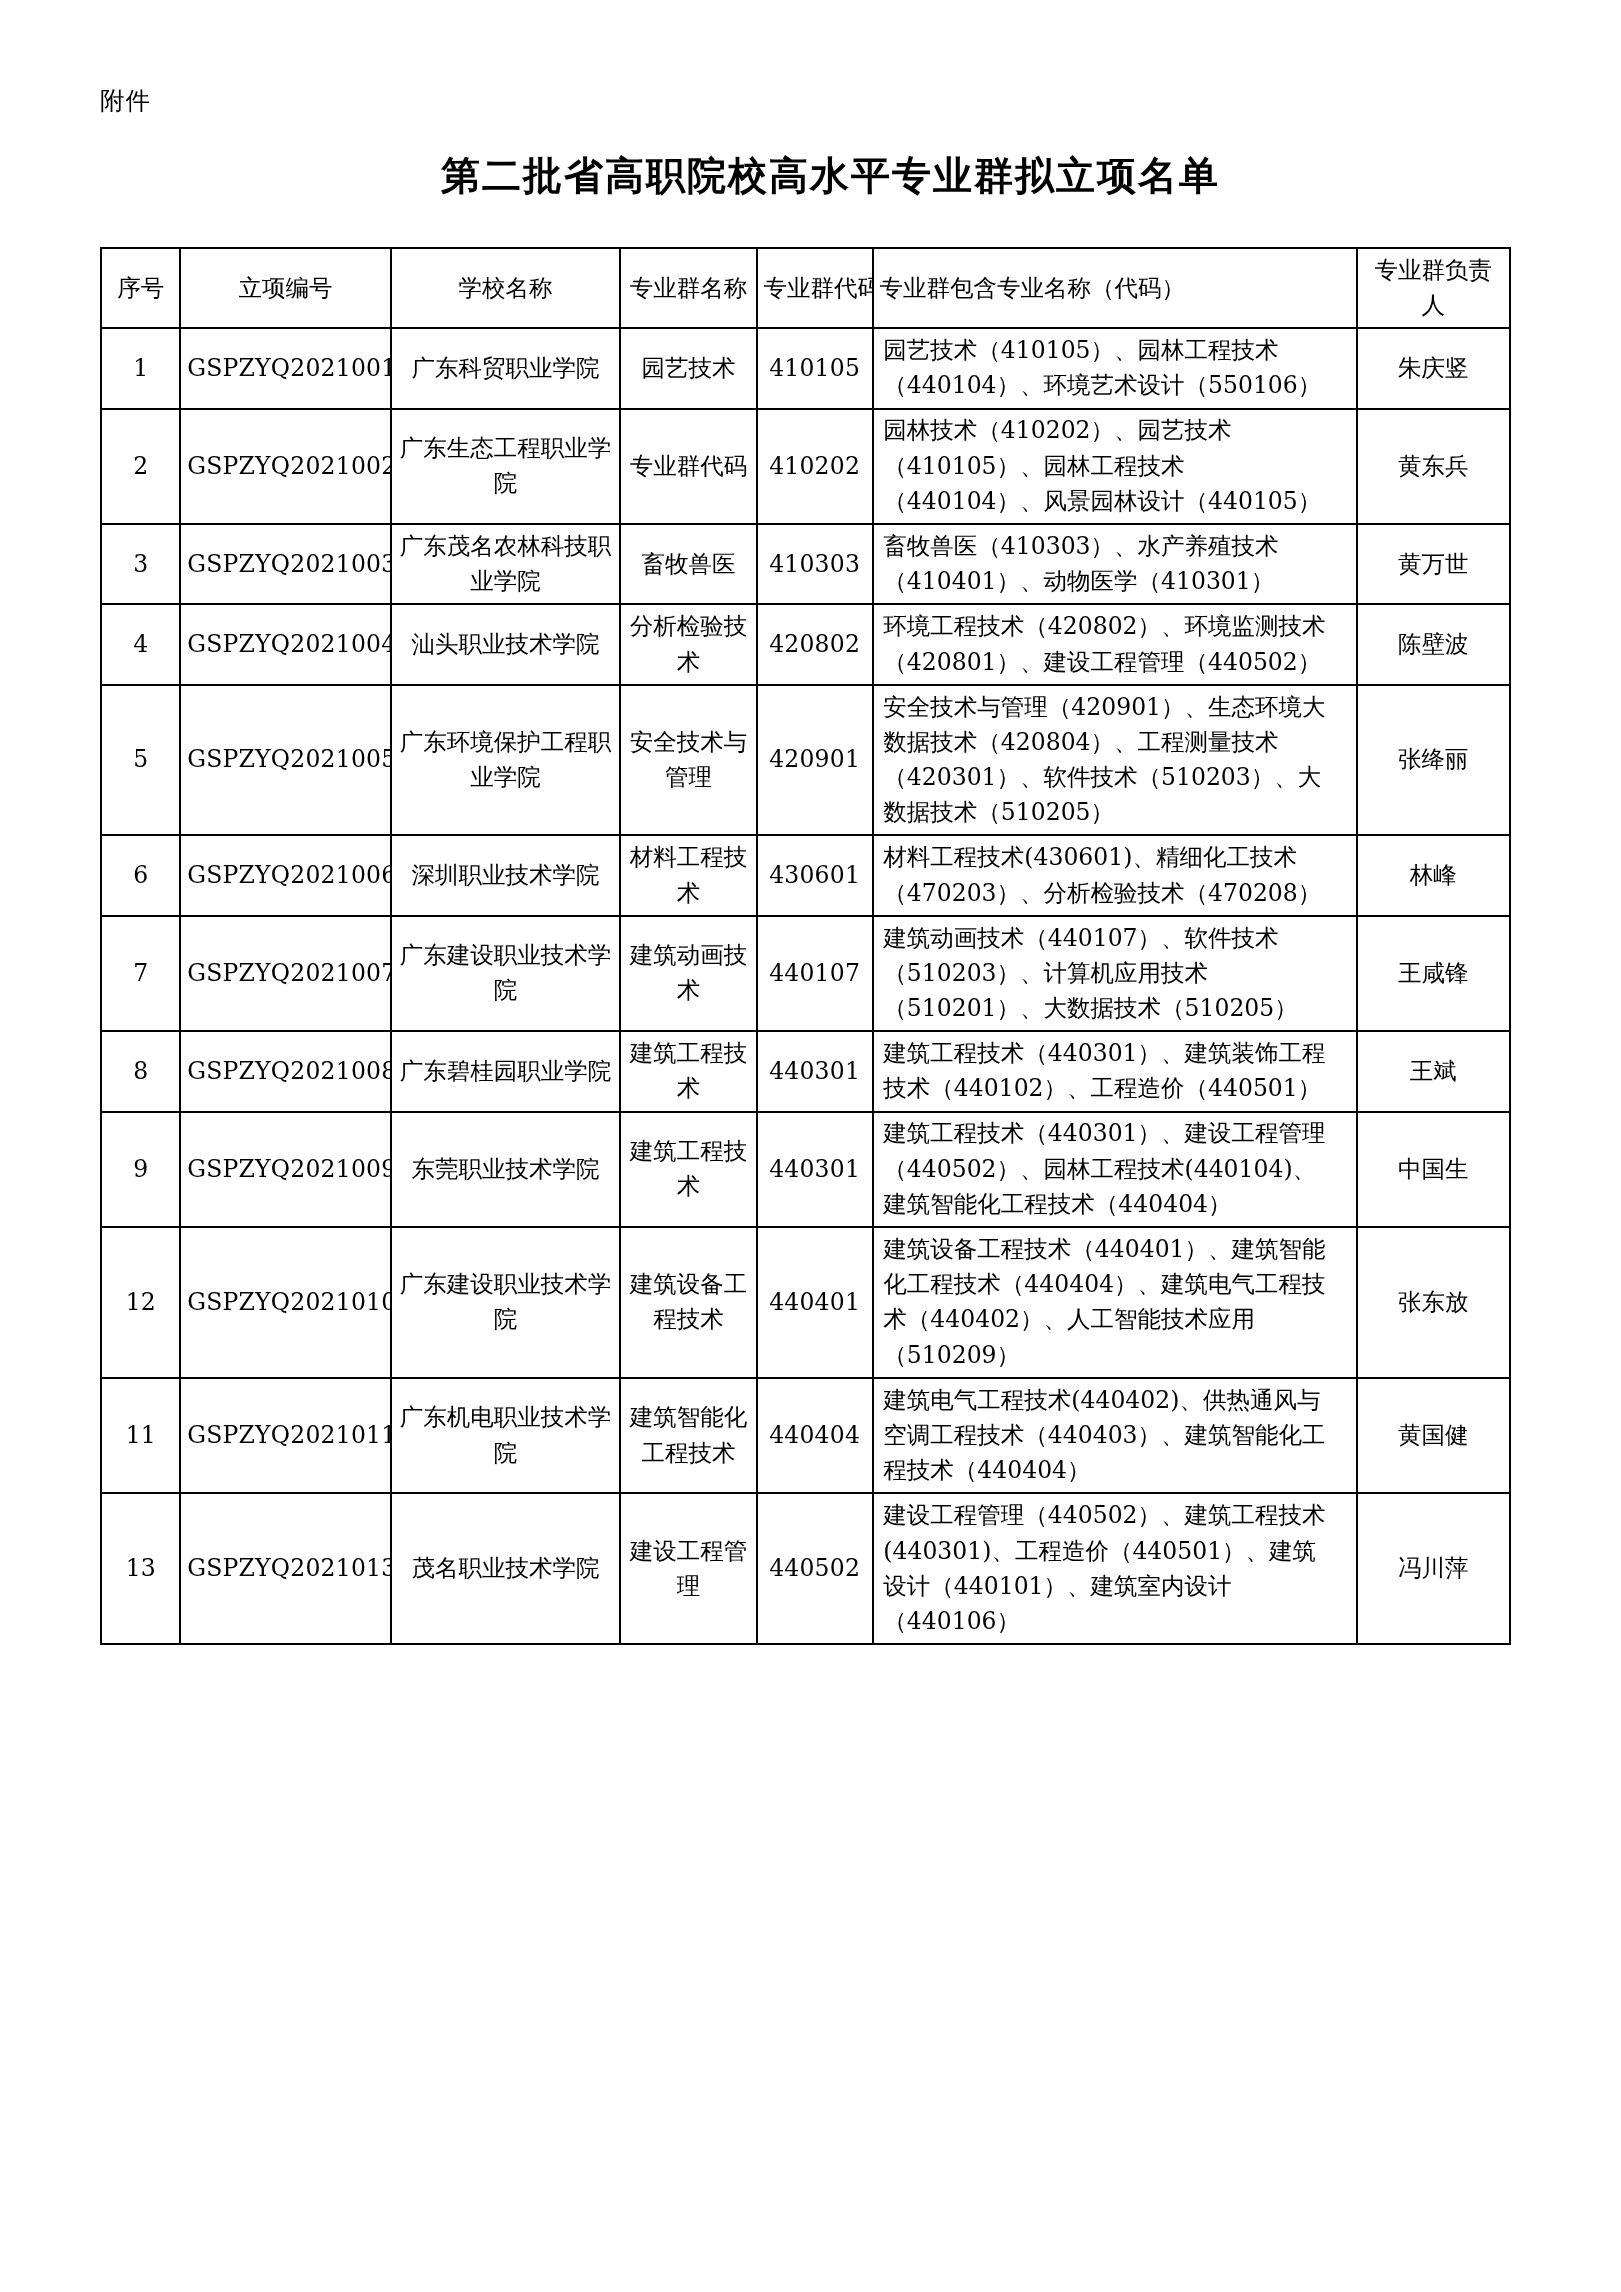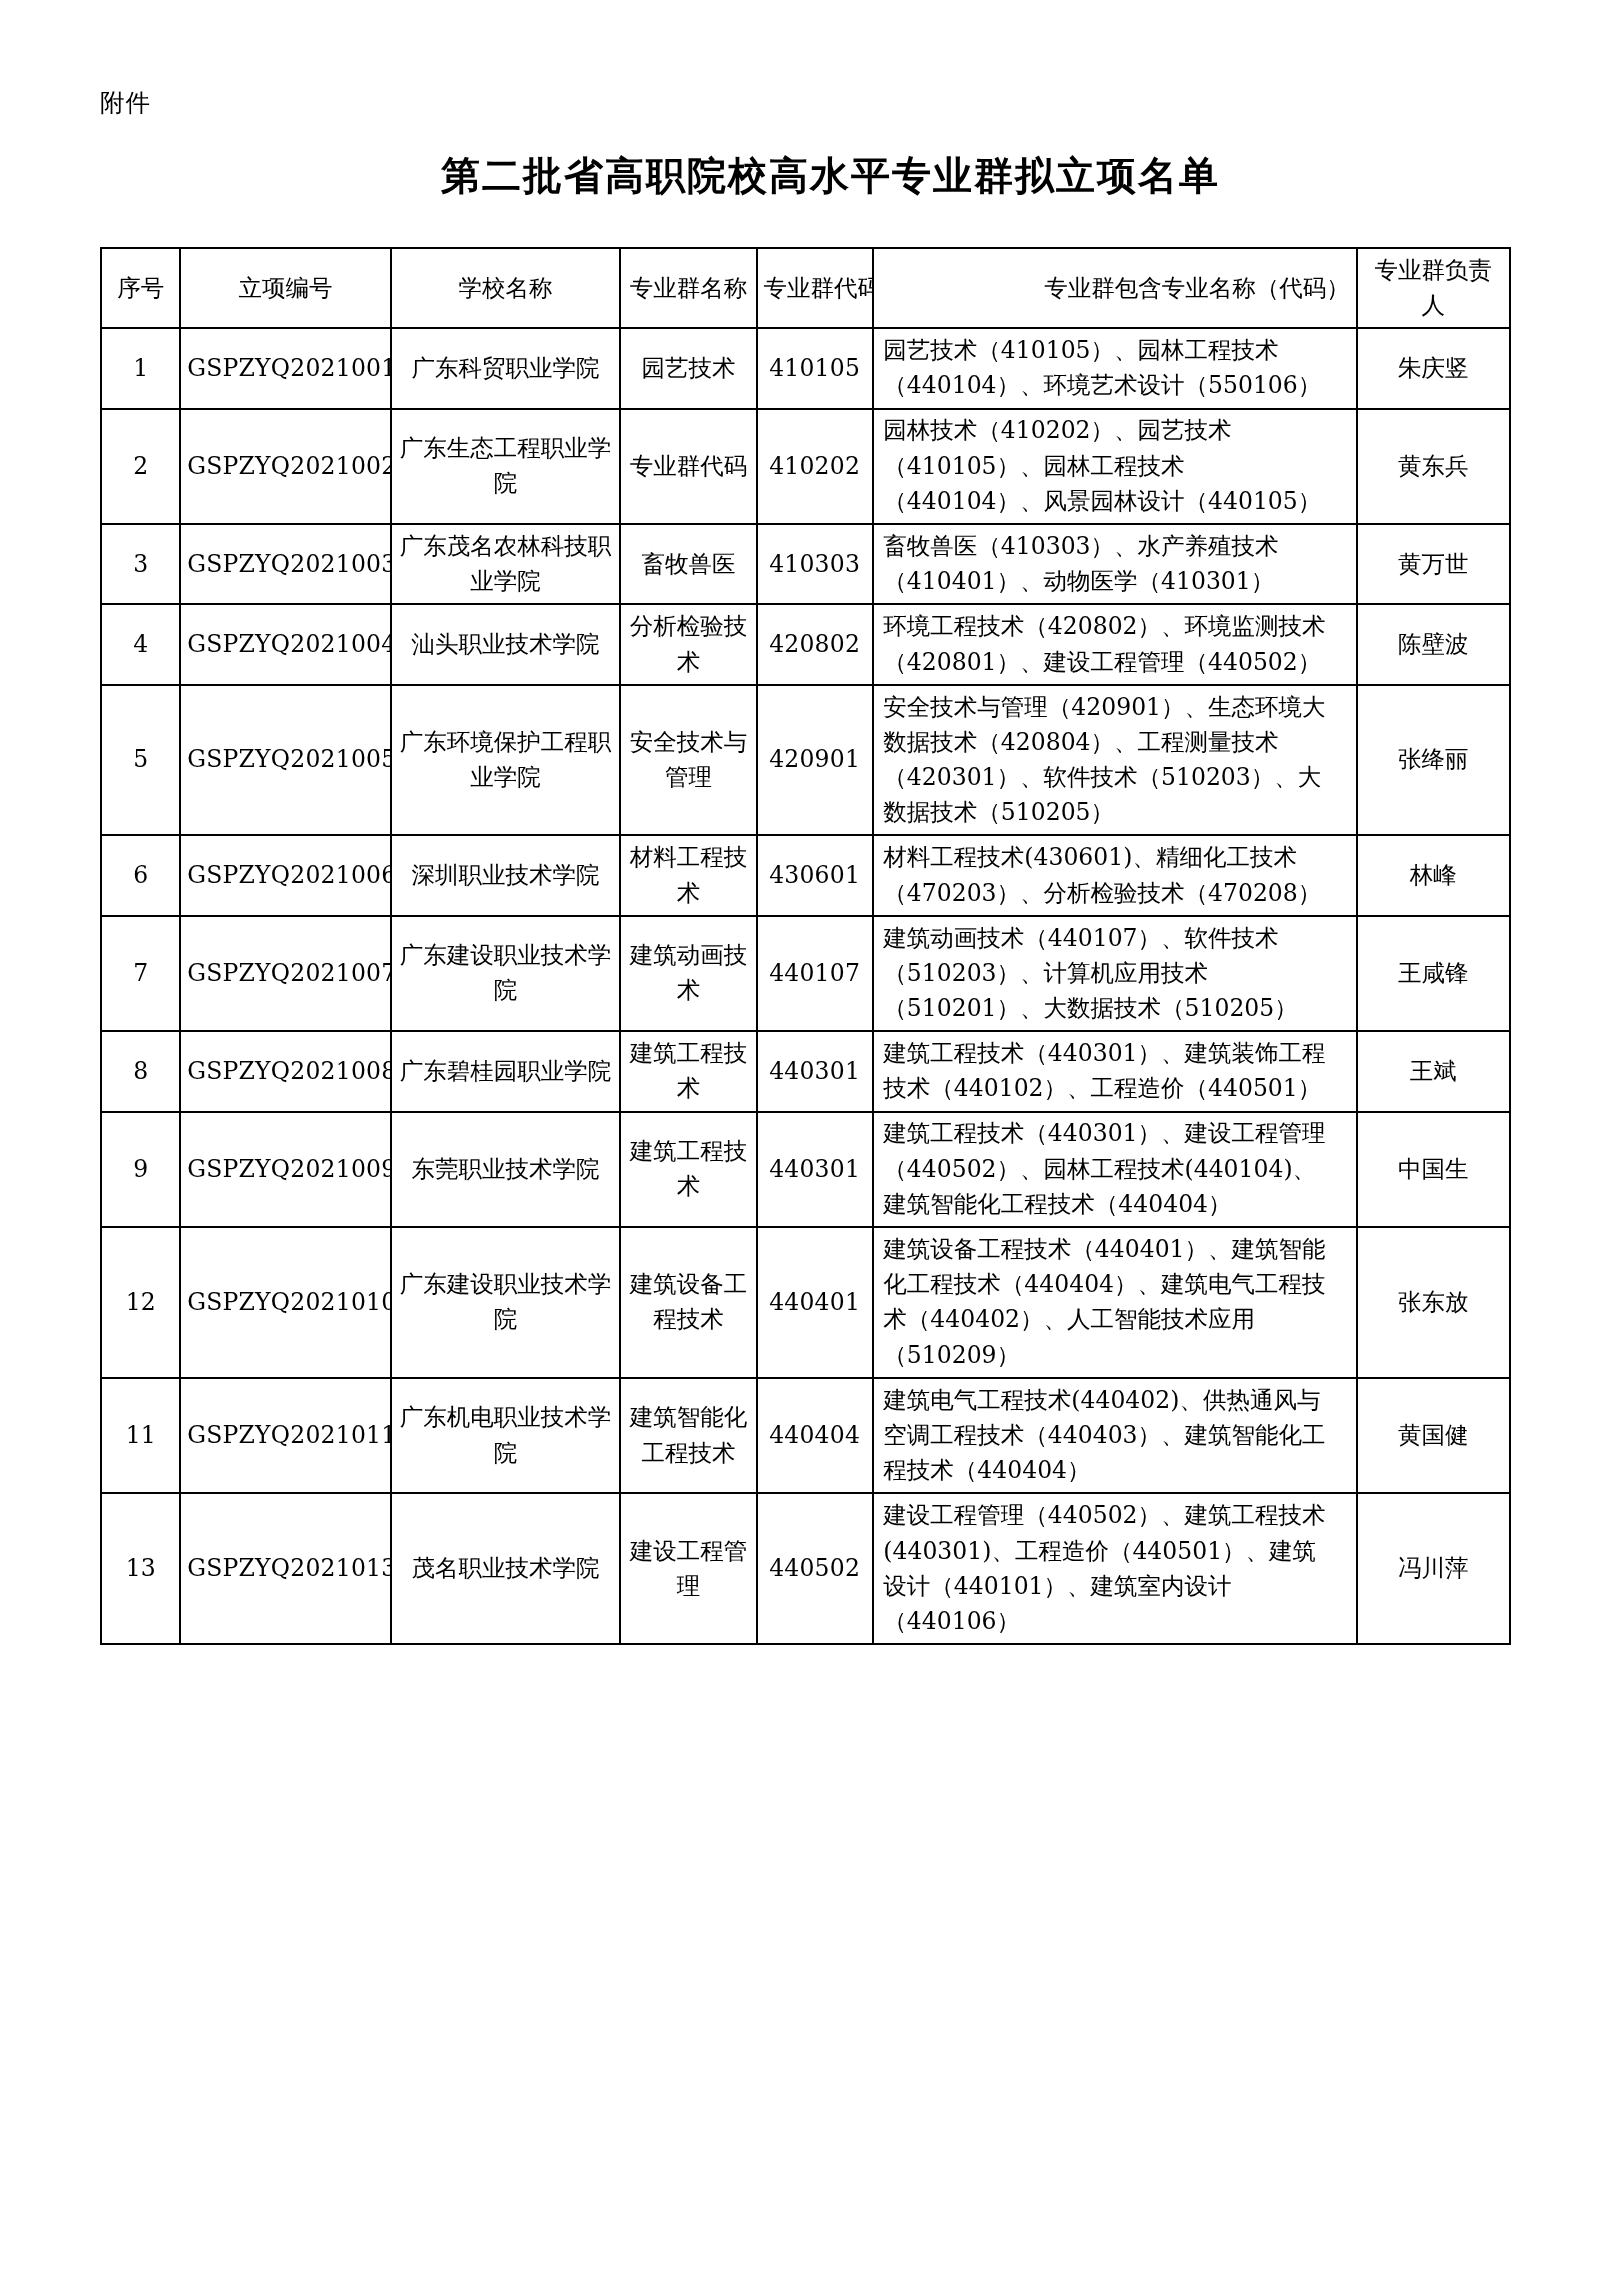--- a/index.html
+++ b/index.html
@@ -20,21 +20,21 @@
     left: 0; top: 0;
     width: 1621px;
     height: 2293px;
     background: #ffffff;
   }
   .attachment-label {
     position: absolute;
     left: 100px;
     top: 88px;
     font-size: 24.5px;
-    font-family: Liberation Sans, sans-serif;
+    font-family: Liberation Mono, monospace;
     line-height: 1.2;
     letter-spacing: 1px;
     white-space: nowrap;
   }
   .doc-title {
     position: absolute;
     left: 0;
     top: 149px;
     width: 1621px;
     text-align: center;
@@ -105,21 +105,21 @@
 
   <div class="table-wrap">
     <table class="listing">
       <thead>
         <tr>
           <th class="c-idx">序号</th>
           <th class="c-code">立项编号</th>
           <th class="c-school">学校名称</th>
           <th class="c-group">专业群名称</th>
           <th class="c-gcode">专业群代码</th>
-          <th class="c-majors" style="text-align:right">专业群包含专业名称（代码）</th>
+          <th class="c-majors" style="text-align:left">专业群包含专业名称（代码）</th>
           <th class="c-leader">专业群负责人</th>
         </tr>
       </thead>
       <tbody id="listing-body">
           <tr>
             <td class="c-idx">1</td>
             <td class="c-code latin">GSPZYQ2021001</td>
             <td class="c-school">广东科贸职业学院</td>
             <td class="c-group">园艺技术</td>
             <td class="c-gcode latin">410105</td>

